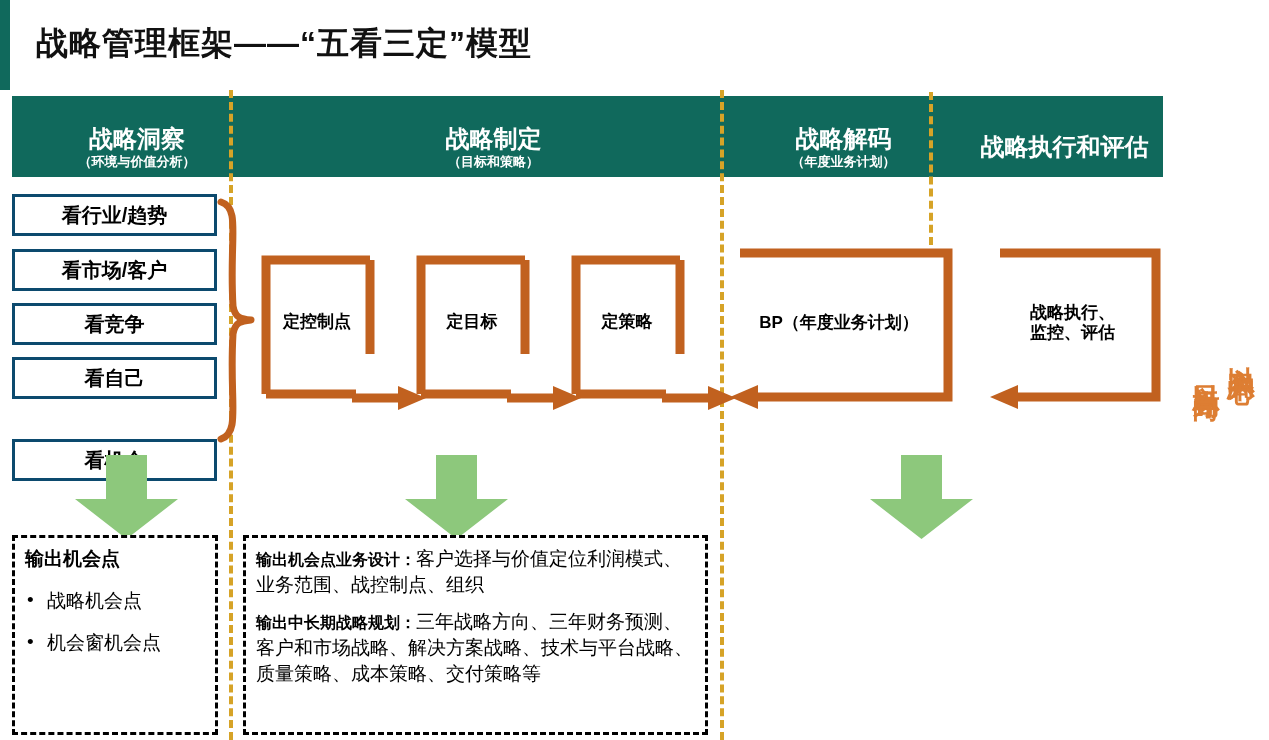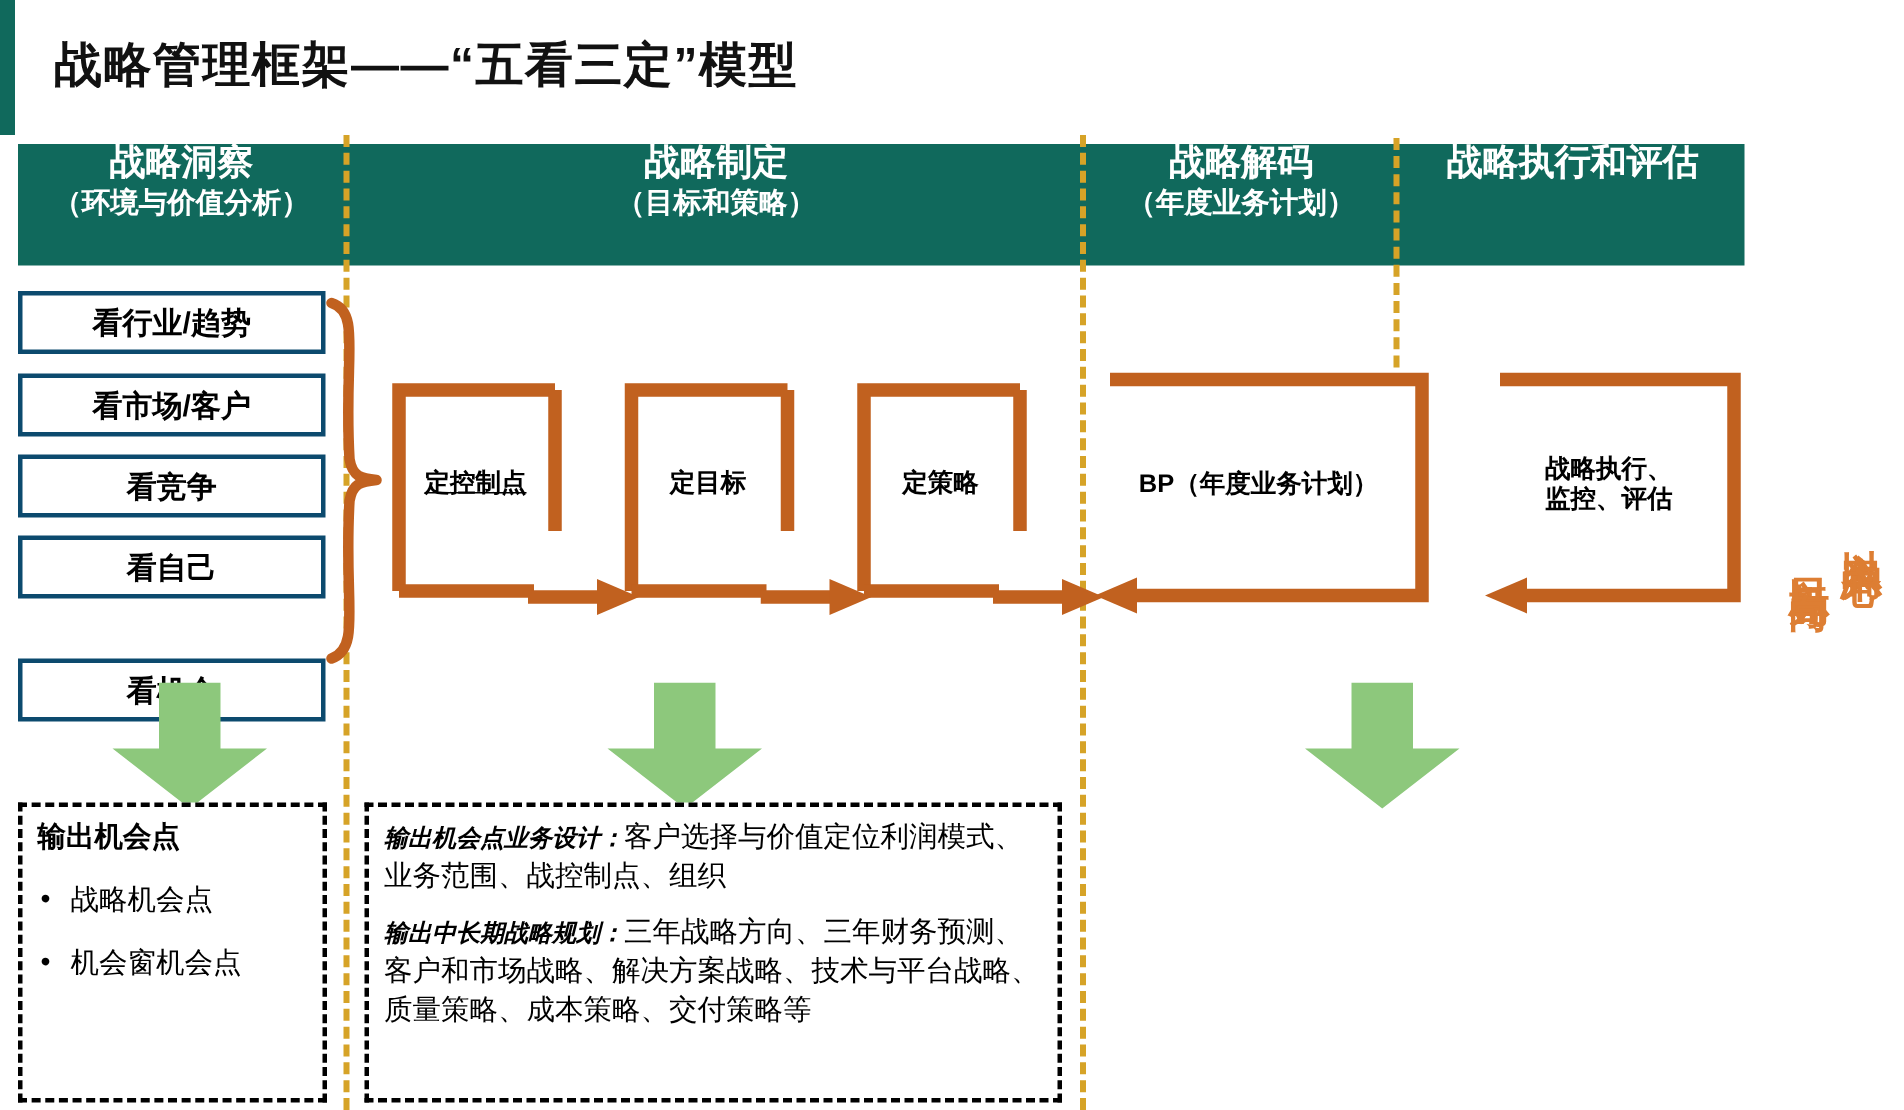--- a/index.html
+++ b/index.html
@@ -22,25 +22,25 @@
     letter-spacing:1px;white-space:nowrap;
   }
 
   
   .header-band{
     position:absolute;left:12px;top:96px;width:1151px;height:81px;
     background:#10695C;
   }
   .header-cell{
     position:absolute;top:0;height:103px;
-    display:flex;flex-direction:column;align-items:center;justify-content:flex-start;
-    color:#ffffff;text-align:center;line-height:1.12;
+    display:flex;flex-direction:column;align-items:center;justify-content:center;
+    color:#ffffff;text-align:center;line-height:1.12;padding-left:16px;
   }
   .header-cell .hc-main{font-size:24px;font-weight:bold;}
-  .header-cell .hc-sub{font-size:19px;font-weight:bold;margin-top:2px;}
+  .header-cell .hc-sub{font-size:13px;font-weight:bold;margin-top:2px;}
 
   
   .vsep{
     position:absolute;width:0;border-left:4px dashed #D6A327;
   }
 
   
   .look-box{
     position:absolute;left:12px;width:205px;height:42px;
     border:3px solid #0c4a6e;background:#ffffff;
@@ -73,21 +73,21 @@
   .outbox .ob-para{font-size:19px;color:#000;line-height:1.35;}
   .outbox .ob-list{list-style:none;margin:0;padding:0;}
   .outbox .ob-list li{
     font-size:19px;color:#000;line-height:1.4;position:relative;padding-left:22px;margin-top:16px;
   }
   .outbox .ob-list li:before{
     content:"\2022";position:absolute;left:2px;top:-1px;font-size:19px;
   }
   .ob-block{margin-bottom:12px;}
   .ob-block:last-child{margin-bottom:0;}
-  .inline-head{font-weight:bold;font-style:italic;}
+  .inline-head{font-weight:bold;}
 
   
   .vslogan{
     position:absolute;
     writing-mode:vertical-rl;
     font-size:27px;font-weight:bold;color:#DD7E33;
     letter-spacing:2px;line-height:1;
   }
 </style>
 </head>
@@ -139,21 +139,21 @@
   <svg class="brace" viewBox="0 0 40 245" preserveAspectRatio="none">
     <path d="M6 4 C26 10, 14 40, 18 108 C20 120, 26 121, 36 122 C26 123, 20 124, 18 136 C14 204, 26 234, 6 241" fill="none" stroke="#C1611F" stroke-width="7" stroke-linecap="round" stroke-linejoin="round"></path>
   </svg>
 
   <div class="proc" style="left:258px;top:254px;width:118px;height:152px;">
     <svg width="118" height="152" viewBox="0 0 118 152">
       <path d="M112 6 L8 6 L8 140" fill="none" stroke="#C1611F" stroke-width="9"></path>
       <path d="M112 6 L112 100" fill="none" stroke="#C1611F" stroke-width="9"></path>
       <path d="M8 140 L98 140" fill="none" stroke="#C1611F" stroke-width="9"></path>
     </svg>
-    <div class="proc-label" style="left:4px;top:58px;width:110px;text-decoration:underline;">定控制点</div>
+    <div class="proc-label" style="left:4px;top:58px;width:110px;">定控制点</div>
   </div>
   <svg class="proc" style="left:352px;top:384px;width:75px;height:28px;" viewBox="0 0 75 28">
     <path d="M0 14 L50 14" stroke="#C1611F" stroke-width="9" fill="none"></path>
     <path d="M46 2 L74 14 L46 26 Z" fill="#C1611F"></path>
   </svg>
 
   <div class="proc" style="left:413px;top:254px;width:118px;height:152px;">
     <svg width="118" height="152" viewBox="0 0 118 152">
       <path d="M112 6 L8 6 L8 140" fill="none" stroke="#C1611F" stroke-width="9"></path>
       <path d="M112 6 L112 100" fill="none" stroke="#C1611F" stroke-width="9"></path>

